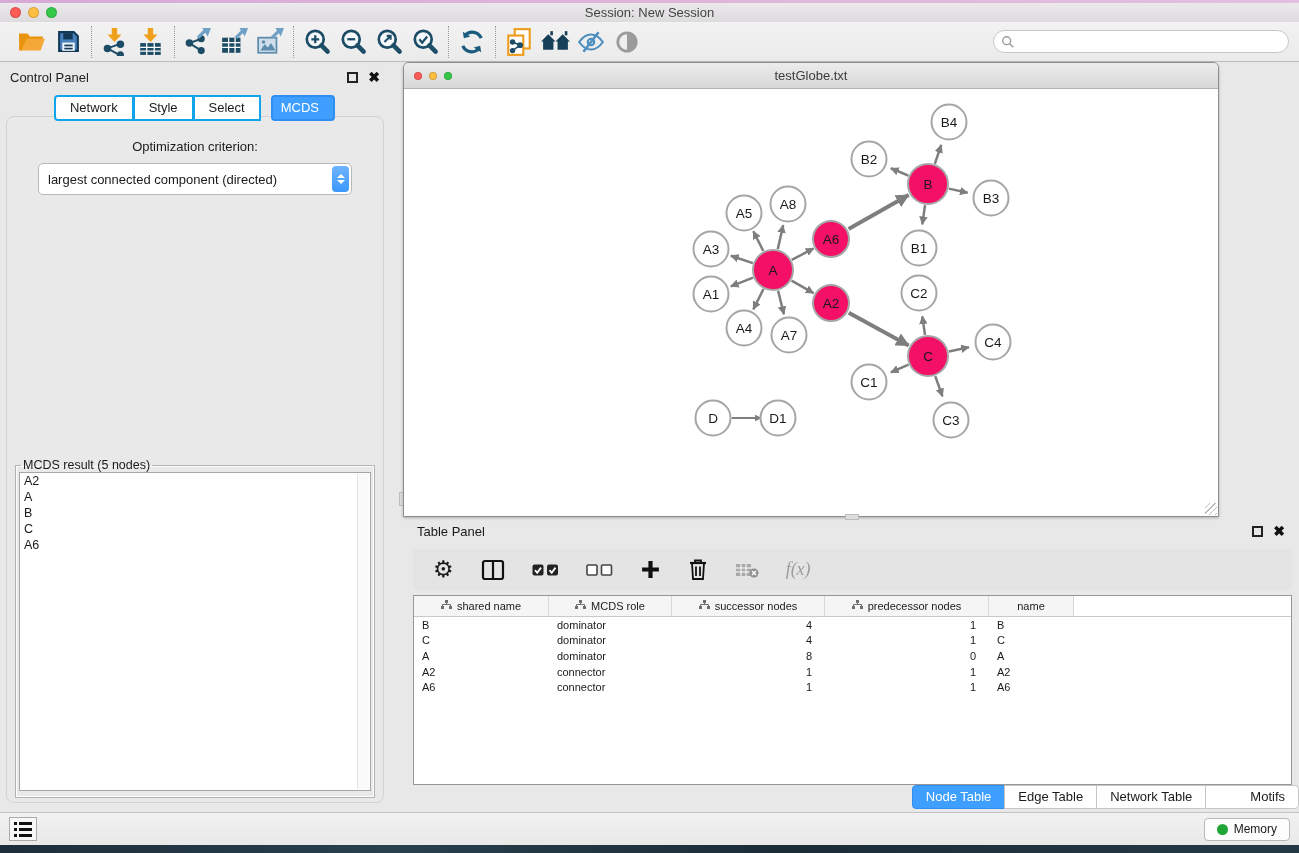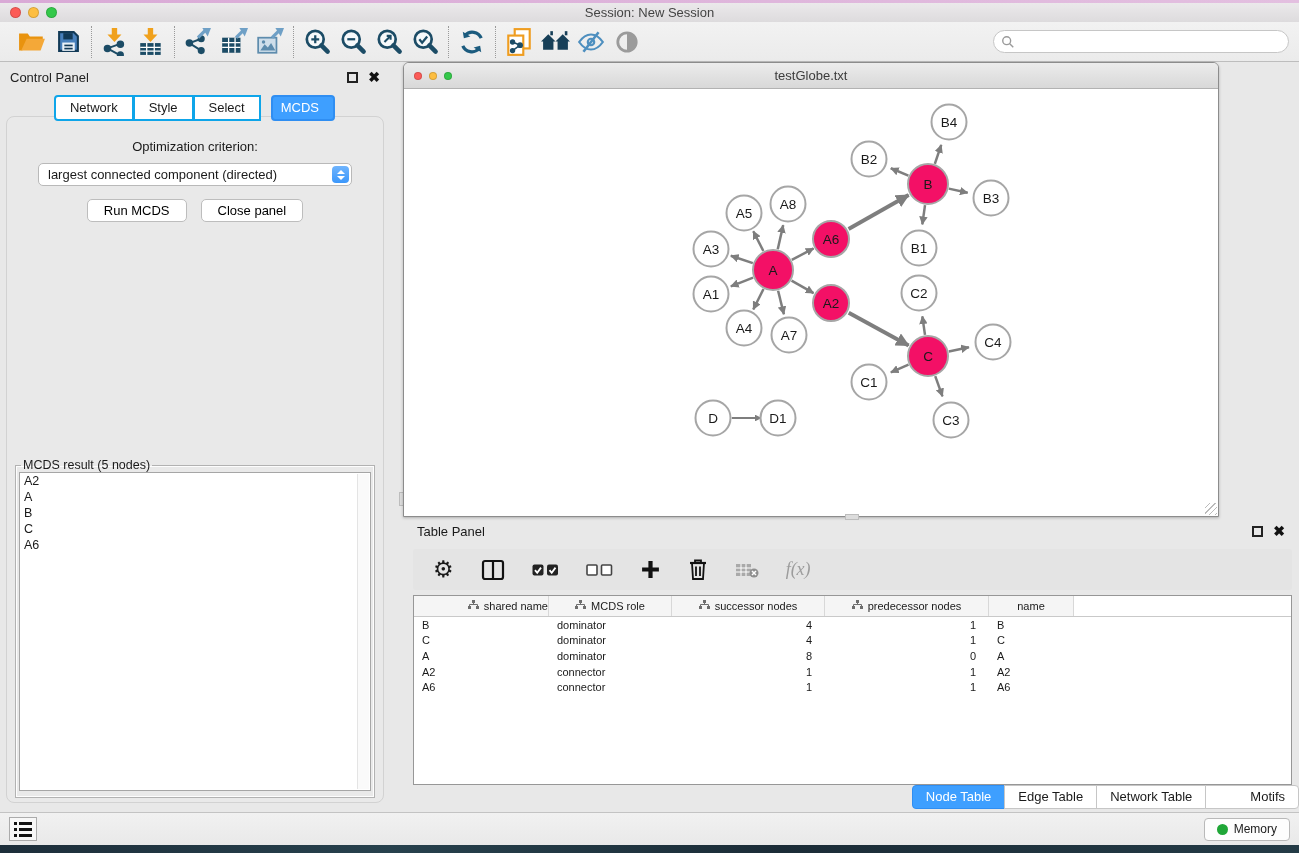--- a/index.html
+++ b/index.html
@@ -32,21 +32,21 @@
   .control-panel { position:absolute; left:0; top:0; width:390px; height:750px; }
   .cp-header { position:absolute; left:0; top:0; right:0; height:30px; display:flex; align-items:center; padding:0 10px; font-size:13px; color:#222; }
   .panel-float { width:11px; height:11px; border:2px solid #222; margin-left:auto; margin-right:10px; }
   .panel-close { font-size:14px; font-weight:bold; color:#111; line-height:1; }
   .cp-tabs { position:absolute; top:33px; left:0; right:0; display:flex; justify-content:center; z-index:2; }
   .cp-tab { background:#fff; border:2px solid #0ea5e9; padding:3px 14px 4px; font-size:13px; margin-left:-1px; }
   .cp-tab:first-child { border-radius:4px 0 0 4px; }
   .cp-tab.active { background:#3e9fff; color:#fff; border-color:#2f8ef2; border-radius:4px; margin-left:10px;padding-left:8px; }
   .cp-content { position:absolute; left:6px; right:6px; top:54px; bottom:9px; background:#e9e9e9; border:1px solid #d2d2d2; border-radius:8px; }
   .opt-label { margin-top:22px; text-align:center; font-size:13px; }
-  .criterion { width:314px; height:23px; margin:9px auto 0; background:#fff; border:1px solid #b9b9b9; border-radius:5px; display:flex; align-items:center; padding-left:9px; font-size:13px; position:relative; }
+  .criterion { width:314px; height:32px; margin:9px auto 0; background:#fff; border:1px solid #b9b9b9; border-radius:5px; display:flex; align-items:center; padding-left:9px; font-size:13px; position:relative; }
   .stepper { position:absolute; right:2px; top:2px; bottom:2px; width:17px; background:linear-gradient(#6fb4fd,#3b97fb); border-radius:4px; display:flex; flex-direction:column; align-items:center; justify-content:center; gap:2px; }
   .chev-up { width:0;height:0;border-left:4px solid transparent;border-right:4px solid transparent;border-bottom:4px solid #fff; }
   .chev-down { width:0;height:0;border-left:4px solid transparent;border-right:4px solid transparent;border-top:4px solid #fff; }
   .btn-row { display:flex; justify-content:center; gap:14px; margin-top:13px; }
   .cp-btn { background:#fff; border:1px solid #bdbdbd; border-radius:5px; height:23px; padding:0 16px; font-size:13px; font-family:"Liberation Sans",sans-serif; }
   .result-box { position:absolute; left:8px; right:8px; top:341px; bottom:4px; border:1px solid #b2b2b2; box-shadow:inset 0 0 0 1px #fdfdfd; padding:0 3px 3px; }
   .result-box legend { font-size:12.5px; padding:0 2px; margin-left:2px; }
   .list-box { position:relative; width:100%; height:calc(100% - 3px); background:#fff; border:1px solid #a6a6a6; overflow:hidden; }
   .mcds-item { font-size:12.5px; line-height:16px; padding-left:4px; }
   .list-scroll { position:absolute; top:1px; bottom:1px; right:1px; width:12px; background:#fafafa; border-left:1px solid #e4e4e4; }
@@ -262,24 +262,20 @@
       <span class="cp-tab active">MCDS</span>
     </div>
     <div class="cp-content">
       <div class="opt-label">Optimization criterion:</div>
       <div class="criterion">
         <span>largest connected component (directed)</span>
         <span class="stepper">
             <span class="chev-up"></span>
             <span class="chev-down"></span>
           </span>
-      </div>
-      <div class="btn-row">
-        <button class="cp-btn">Run MCDS</button>
-        <button class="cp-btn">Close panel</button>
       </div>
       <fieldset class="result-box">
         <legend>MCDS result (5 nodes)</legend>
         <div class="list-box">
           <div id="mcds-list">
               <div class="mcds-item">A2</div>
               <div class="mcds-item">A</div>
               <div class="mcds-item">B</div>
               <div class="mcds-item">C</div>
               <div class="mcds-item">A6</div>
@@ -423,21 +419,21 @@
             <rect x="1" y="2" width="15" height="12" fill="#a9a9a9"></rect>
             <path d="M1 6h15M1 10h15M6 2v12M11 2v12" stroke="#fff" stroke-width="1"></path>
             <circle cx="19" cy="11" r="4.5" fill="#8f8f8f"></circle>
             <path d="M17 9l4 4M21 9l-4 4" stroke="#fff" stroke-width="1.5"></path>
           </svg>
       </span>
       <span class="tpi fx">f(x)</span>
     </div>
     <div class="tp-table">
       <div class="t-header" id="node-table-header">
-          <div class="t-hcell" style="width: 135px; justify-content: flex-end;">
+          <div class="t-hcell" style="width: 135px;">
             <span><svg viewBox="0 0 11 10" width="11" height="10">
                 <rect x="4" y="0" width="3" height="3" fill="#6e6e6e"></rect>
                 <rect x="0" y="6" width="3" height="3" fill="#6e6e6e"></rect>
                 <rect x="8" y="6" width="3" height="3" fill="#6e6e6e"></rect>
                 <path d="M5.5 3v1.5M1.5 6V4.5h8V6" stroke="#6e6e6e" fill="none"></path>
               </svg></span>
             <span>shared name</span>
           </div>
           <div class="t-hcell" style="width: 123px;">
             <span><svg viewBox="0 0 11 10" width="11" height="10">

